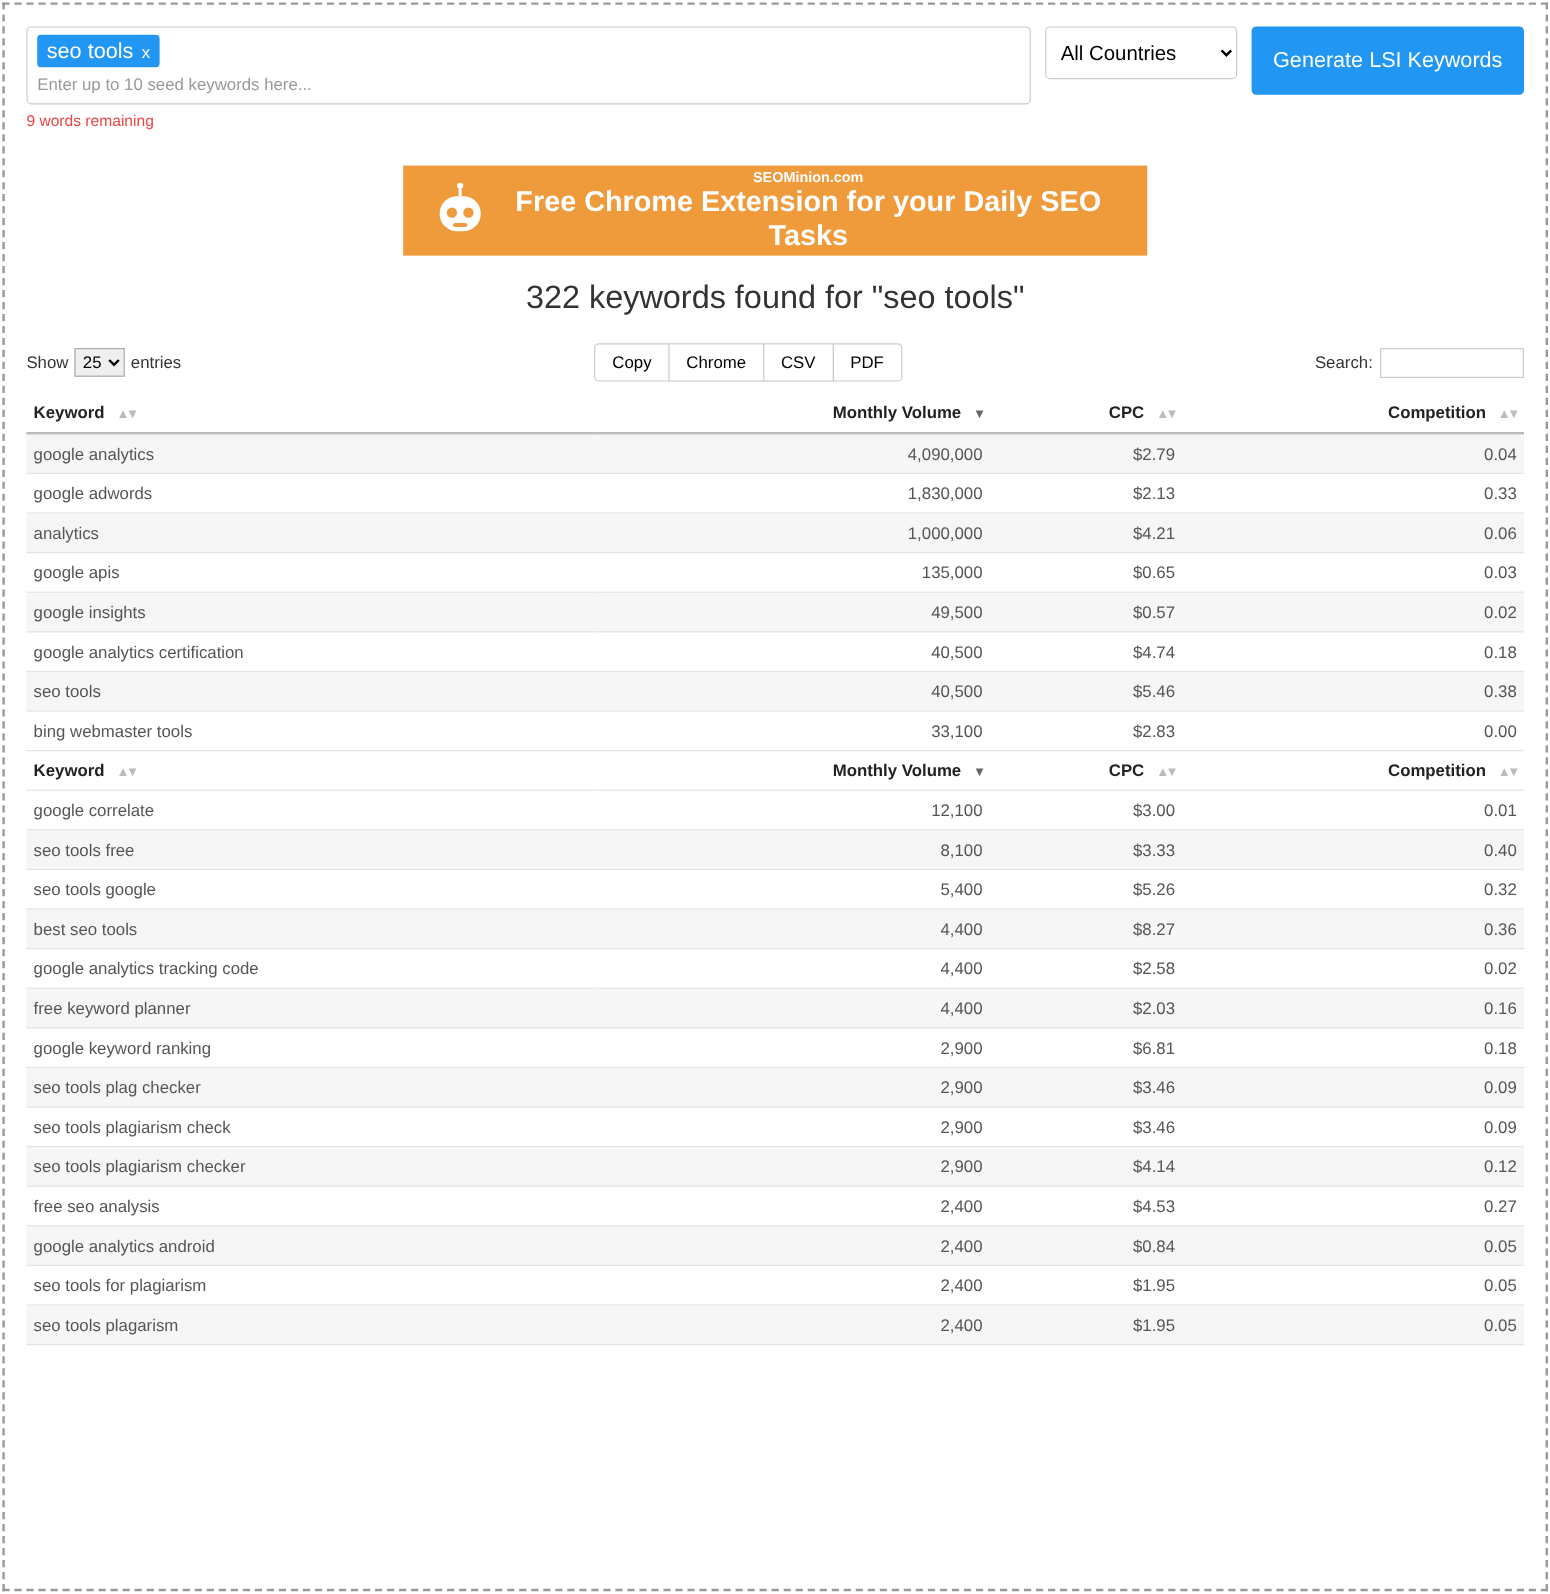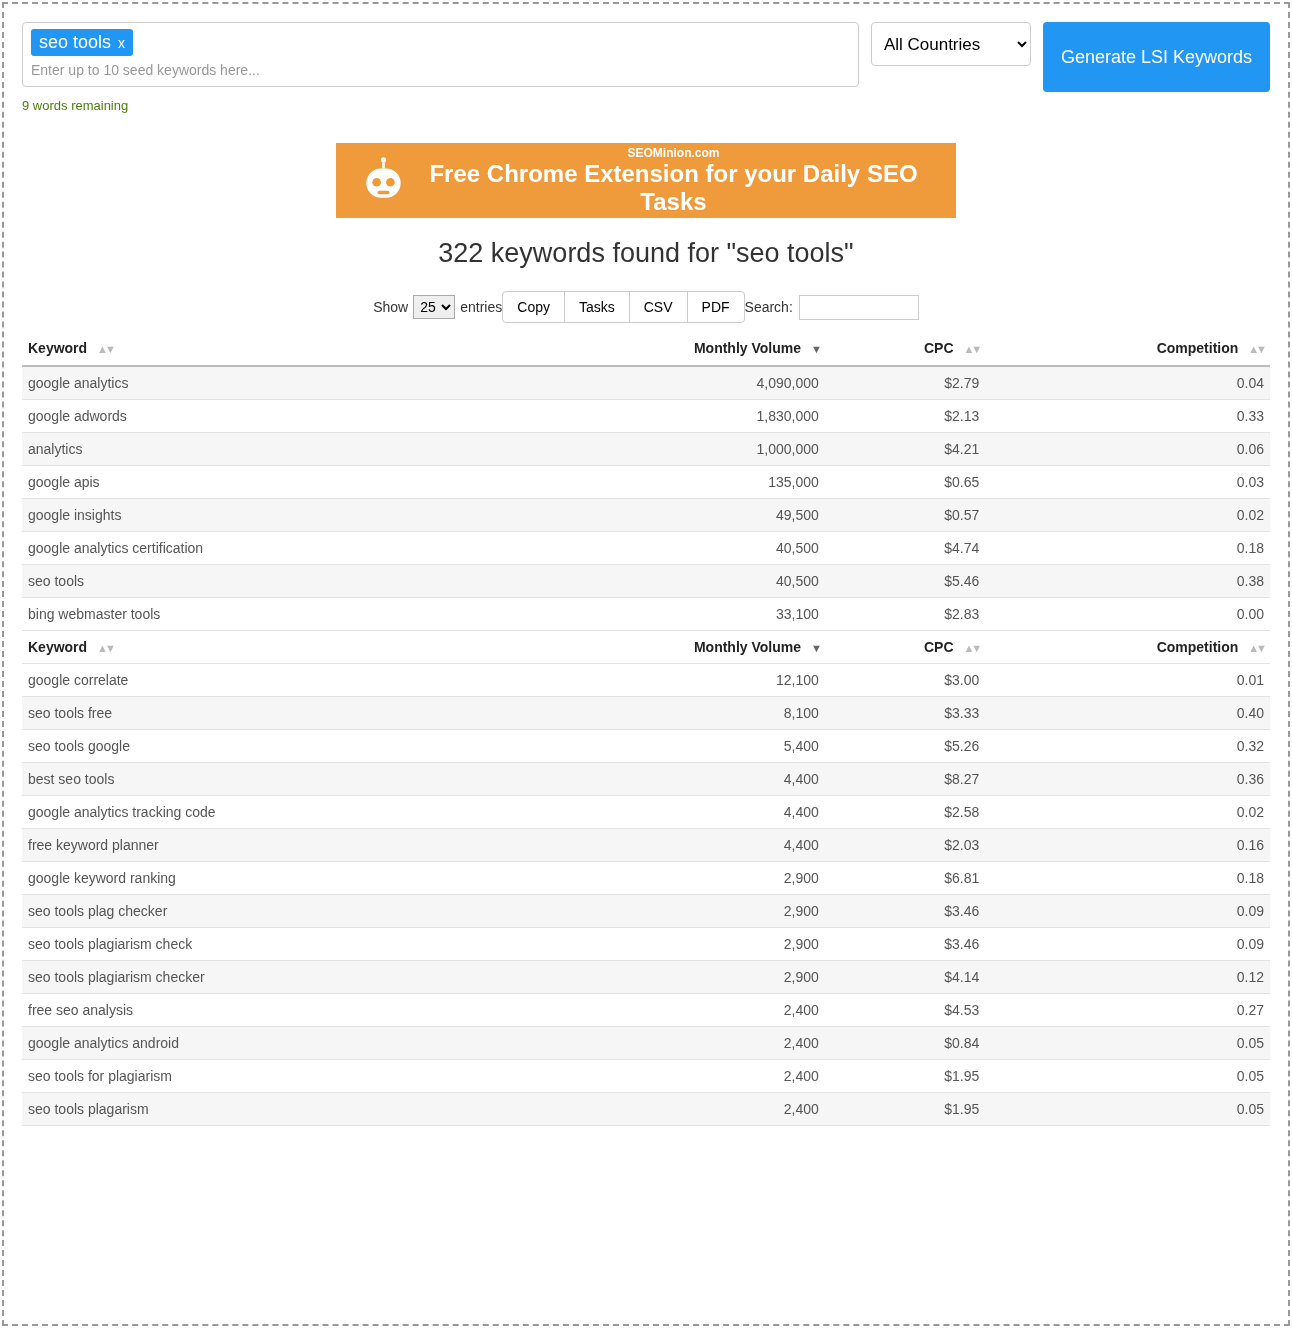--- a/index.html
+++ b/index.html
@@ -55,32 +55,32 @@
 .country-select {
   width: 160px;
   height: 44px;
   border: 1px solid #ccc;
   border-radius: 4px;
   font-size: 17px;
   padding: 0 8px;
   background: #fff;
 }
 .gen-btn {
-  height: 70px;
+  height: 57px;
   padding: 0 18px;
   background: #2196f3;
   color: #fff;
   border: none;
   border-radius: 4px;
   font-size: 18px;
   cursor: pointer;
 }
 .remaining {
   font-size: 13px;
-  color: #4d7c0f;
+  color: #ef4444;
   margin-top: 6px;
 }
 .banner {
   margin: 30px auto 20px auto;
   width: 620px;
   height: 75px;
   background: #ef9a3b;
   display: flex;
   align-items: center;
   padding: 0 20px;
@@ -100,21 +100,21 @@
 .result-head {
   text-align: center;
   font-size: 27px;
   font-weight: 400;
   color: #333;
   margin-bottom: 22px;
 }
 .controls {
   display: flex;
   align-items: center;
-  justify-content: center;
+  justify-content: space-between;
   margin-bottom: 8px;
 }
 .show-group { font-size: 14px; color: #333; display:flex; align-items:center; gap:5px;}
 .show-select {
   border: 1px solid #aaa;
   background: #efefef;
   padding: 2px 2px;
   font-size: 14px;
 }
 .export-group { display: flex; }
@@ -210,21 +210,21 @@
   <div class="controls">
     <div class="show-group">
       <span>Show</span>
       <select class="show-select">
         <option>25</option>
       </select>
       <span>entries</span>
     </div>
     <div class="export-group">
       <button class="export-btn">Copy</button>
-      <button class="export-btn">Tasks</button>
+      <button class="export-btn">Chrome</button>
       <button class="export-btn">CSV</button>
       <button class="export-btn">PDF</button>
     </div>
     <div class="search-group">
       <span>Search:</span>
       <input class="search-input" type="text" value="" style="">
     </div>
   </div>
 
   <div class="tbl-wrap">

